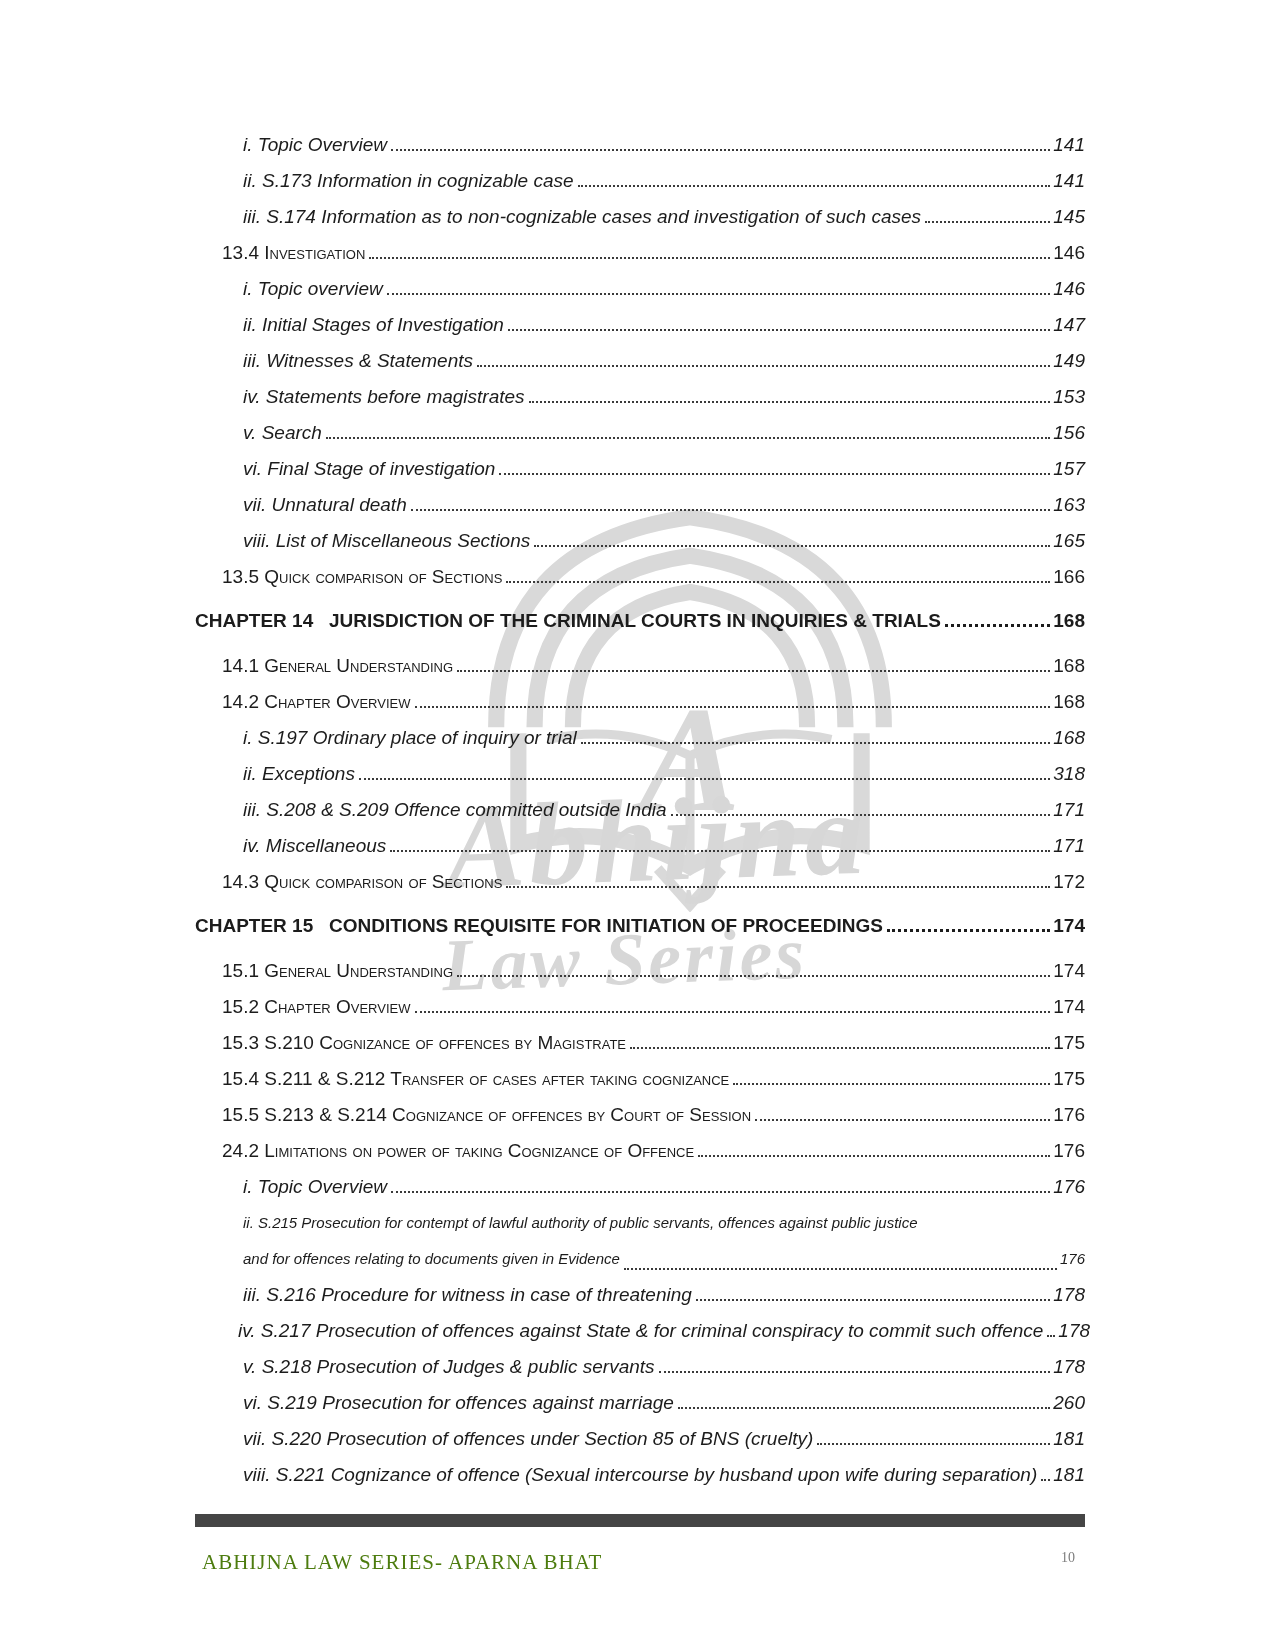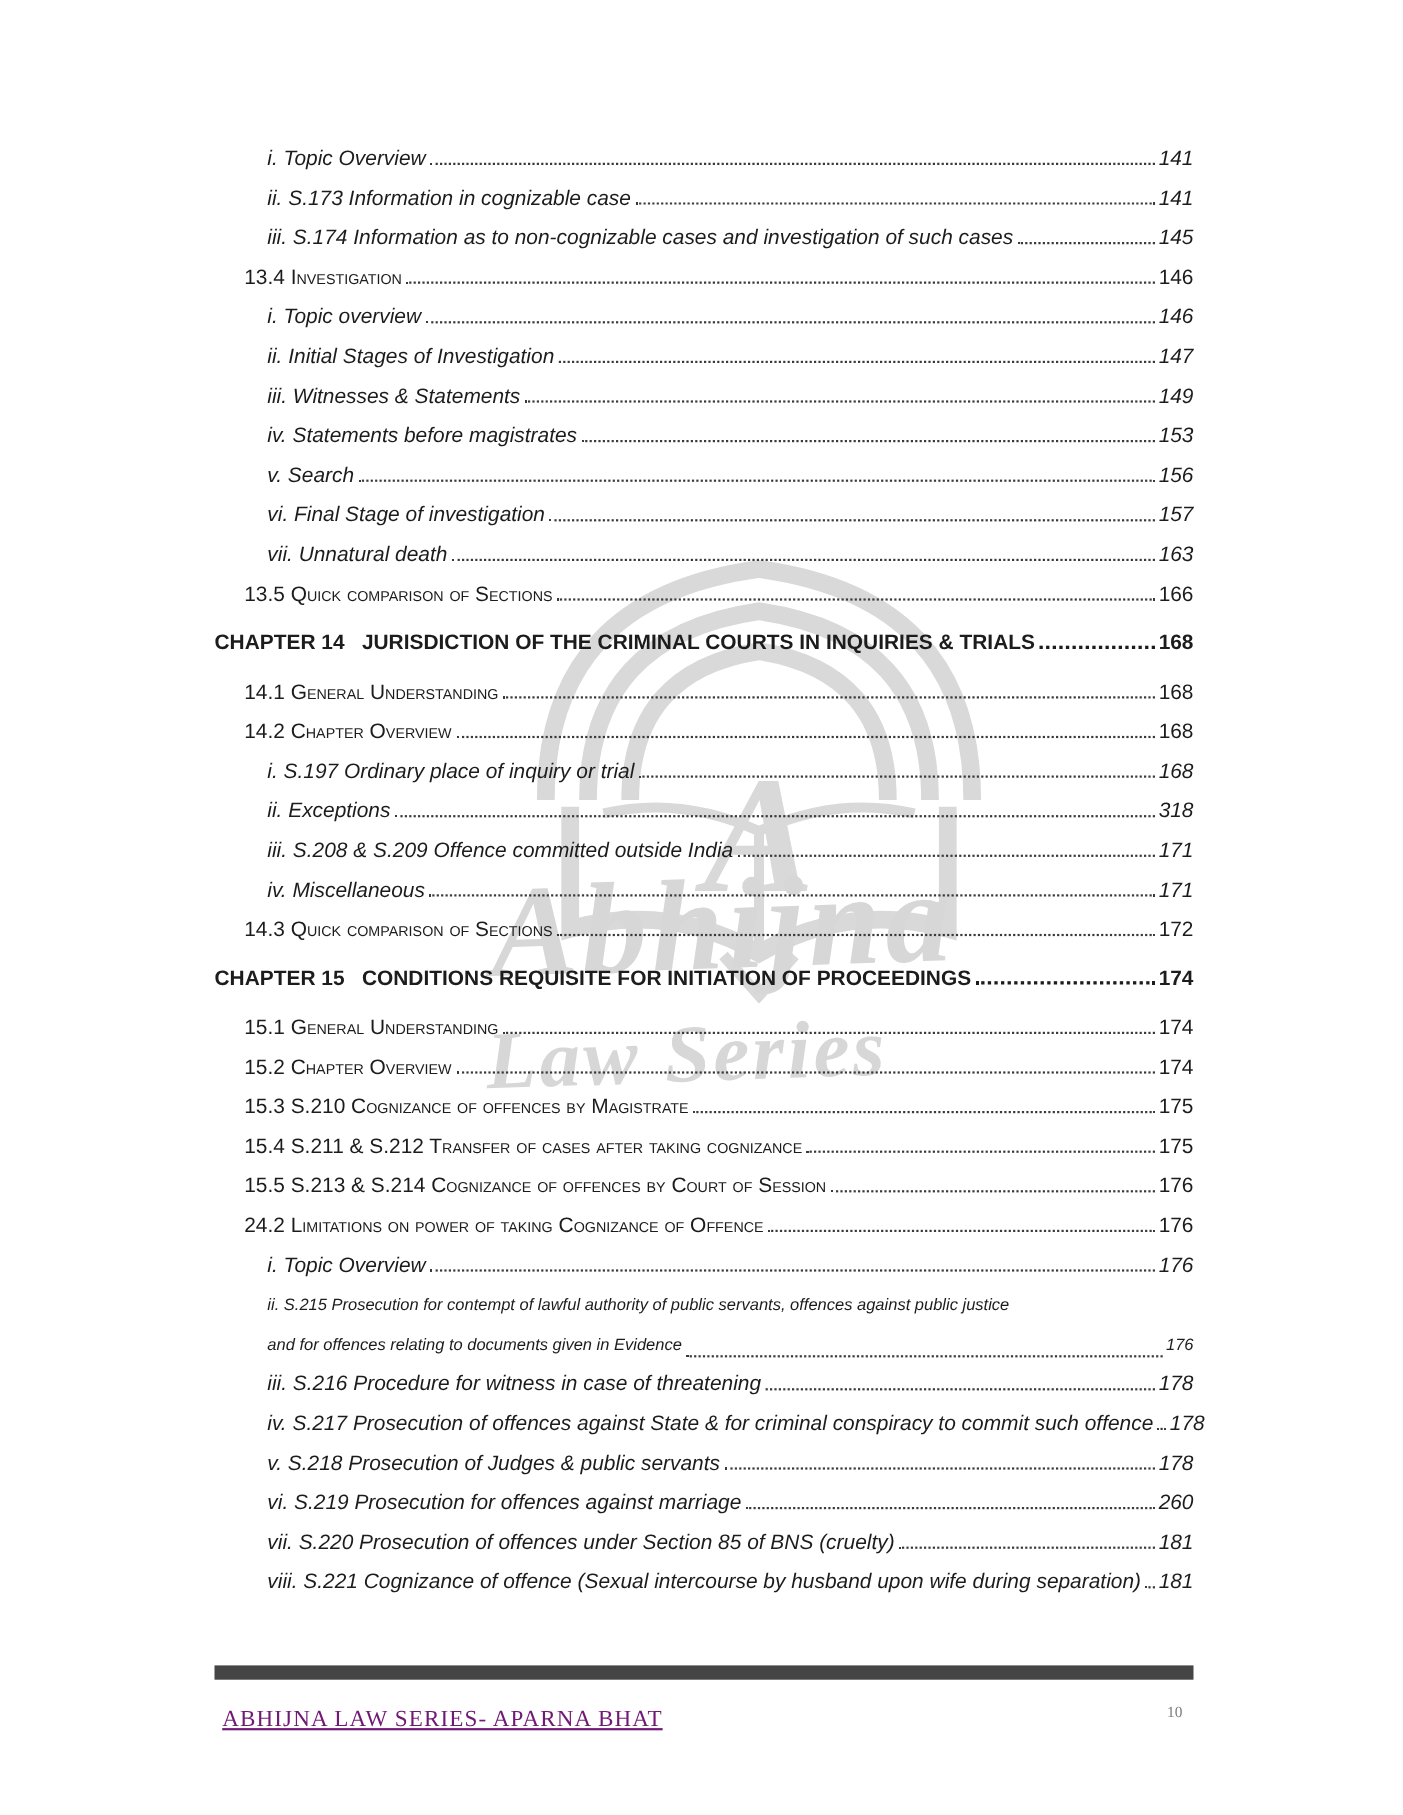--- a/index.html
+++ b/index.html
@@ -33,20 +33,21 @@
 
   
   .content {
     position:absolute; z-index:2;
     left:195px; top:127px; width:890px;
   }
   .row {
     display:flex; align-items:baseline;
     height:36px; line-height:36px;
     font-size:19px;
+    justify-content:center;
   }
   .row .txt { white-space:nowrap; }
   .leader {
     flex:1 1 auto; min-width:8px;
     border-bottom:2.5px dotted #3a3a3a;
     margin:0 3px 7px 4px;
   }
   .pg { text-align:right; white-space:nowrap; }
 
   .sub { padding-left:48px; font-style:italic; }
@@ -65,22 +66,21 @@
   .footer-bar {
     position:absolute; z-index:2;
     left:195px; top:1514px; width:890px; height:13px;
     background:#454545;
   }
   .footer-text {
     position:absolute; z-index:2;
     left:202px; top:1550px;
     font-family:"Liberation Serif", serif;
     font-size:21px; letter-spacing:1px;
-    color:#701a75;
-    text-decoration:underline;
+    color:#4d7c0f;
   }
   .footer-page {
     position:absolute; z-index:2;
     right:200px; top:1550px;
     font-family:"Liberation Serif", serif;
     font-size:14px; color:#7d7d7d;
   }
 </style>
 </head>
 <body>
@@ -148,20 +148,25 @@
     <div class="row sub">
       <span class="txt">vi. Final Stage of investigation</span>
       <span class="leader"></span>
       <span class="pg">157</span>
     </div>
     <div class="row sub">
       <span class="txt">vii. Unnatural death</span>
       <span class="leader"></span>
       <span class="pg">163</span>
     </div>
+    <div class="row sub">
+      <span class="txt">viii. List of Miscellaneous Sections</span>
+      <span class="leader"></span>
+      <span class="pg">165</span>
+    </div>
     <div class="row section">
       <span class="txt">13.5 Quick comparison of Sections</span>
       <span class="leader"></span>
       <span class="pg">166</span>
     </div>
     <div class="row chapter">
       <span class="ch-label">CHAPTER 14</span>
       <span class="ch-title">JURISDICTION OF THE CRIMINAL COURTS IN INQUIRIES &amp; TRIALS</span>
       <span class="leader"></span>
       <span class="pg">168</span>

